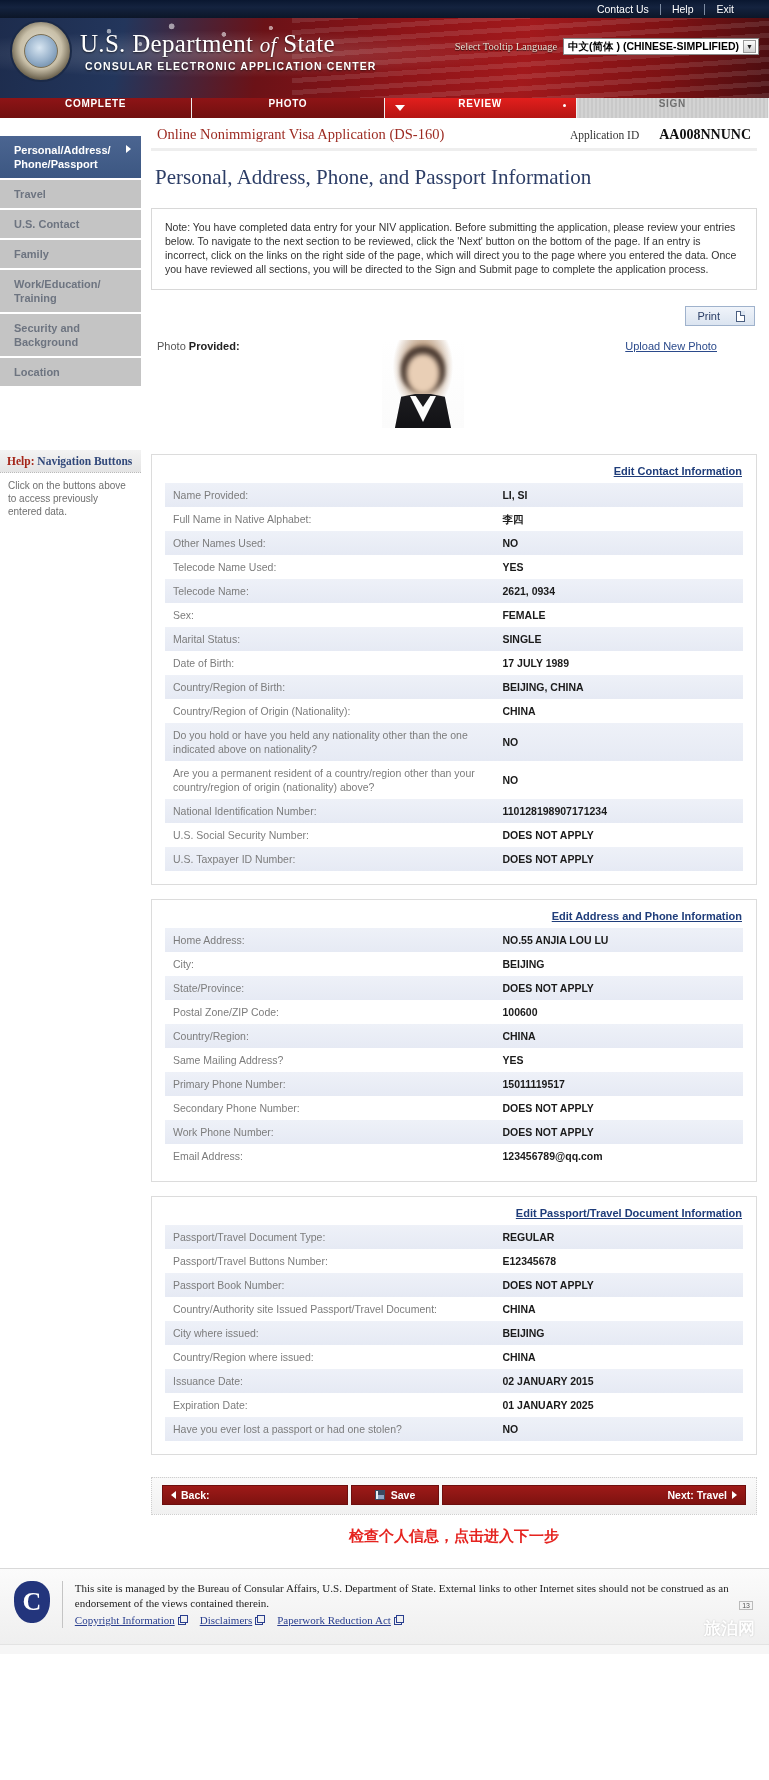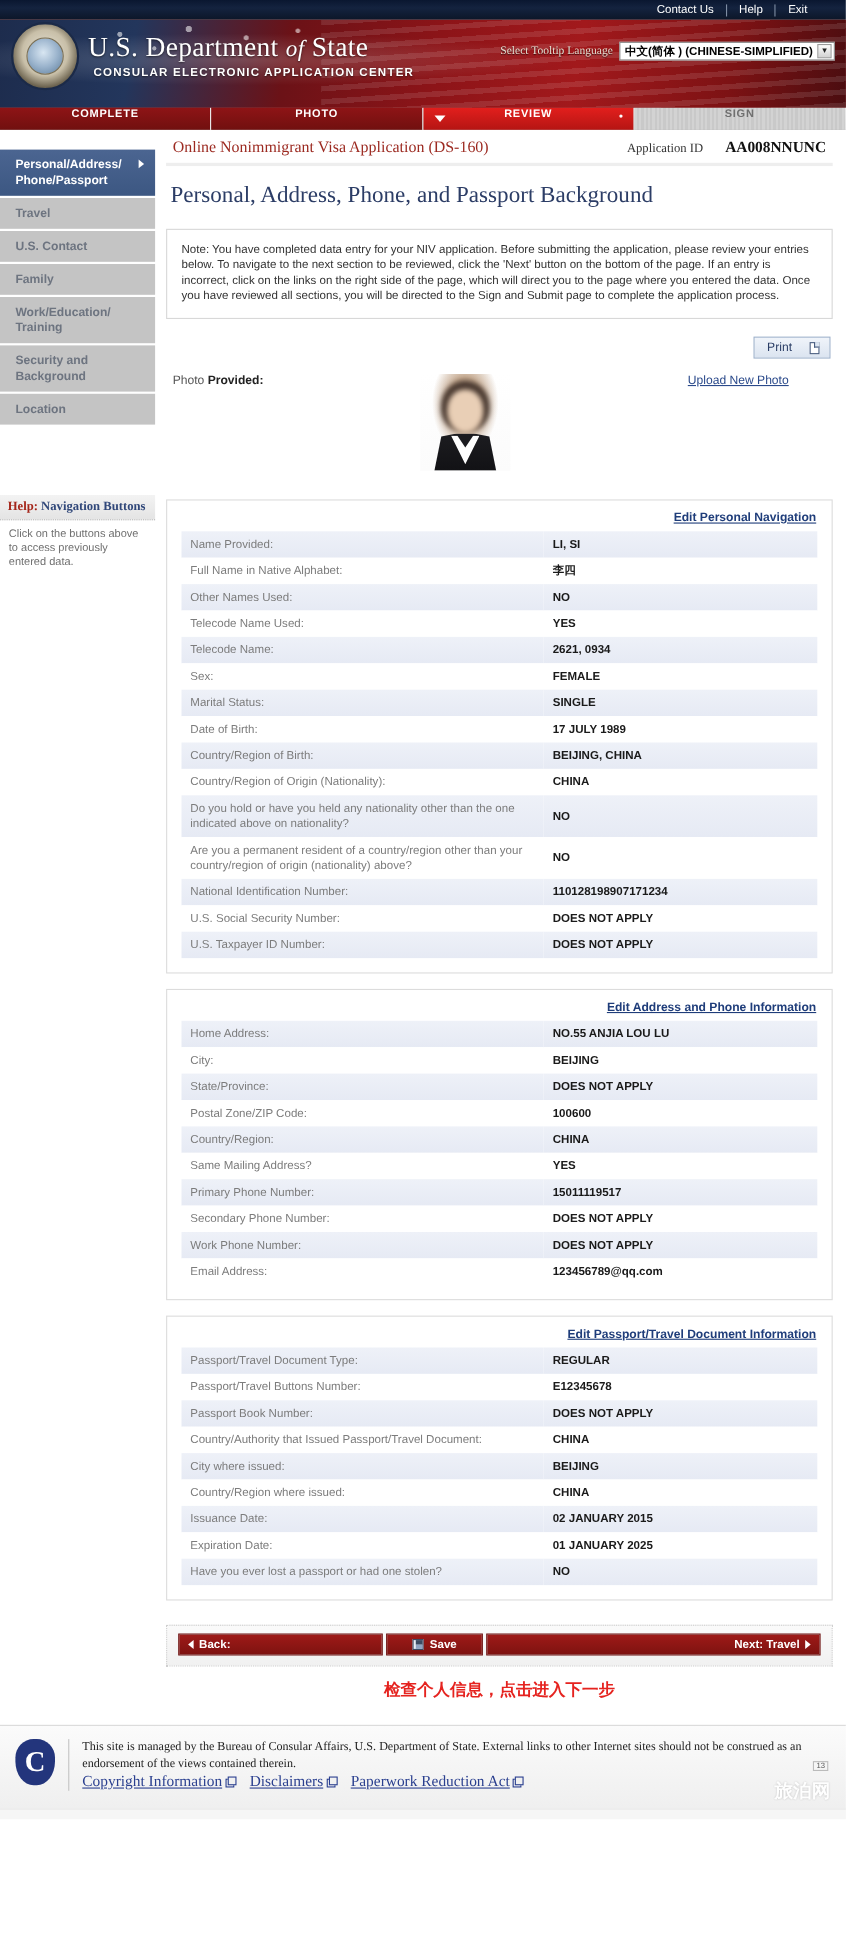--- a/index.html
+++ b/index.html
@@ -353,21 +353,21 @@
     display:flex;align-items:center;justify-content:center;
     color:#fff;font-family:"Liberation Serif", serif;font-size:26px;font-weight:bold;
   }
   .footer .vline { width:1px; align-self:stretch; background:#c4c4c4; }
   .footer .ftext {
     font-family:"Liberation Serif", serif;
     font-size:11px; color:#222; line-height:15px; flex:1 1 auto;
   }
   .footer .flinks { margin-top:2px; display:flex; gap:14px; }
   .footer .flinks a {
-    color:#2a3f8f; text-decoration:underline; font-size:14px;
+    color:#2a3f8f; text-decoration:underline; font-size:11px;
     display:inline-flex; align-items:center; gap:3px;
   }
   .extico { display:inline-block; width:8px;height:8px;border:1px solid #2a3f8f;position:relative; }
   .extico:after{content:"";position:absolute;right:-3px;top:-3px;width:6px;height:6px;border:1px solid #2a3f8f;background:#f1f1f1;}
   .footer .pgnum {
     position:absolute; right:16px; bottom:34px;
     font-size:7px; color:#555; font-family:"Liberation Sans", sans-serif;
     border:1px solid #bbb; padding:0 2px;
   }
   .watermark {
@@ -473,21 +473,21 @@
 
   <div class="rightcol">
 
     <div class="apptitle">
       <div class="t">Online Nonimmigrant Visa Application (DS-160)</div>
       <div class="appid">
         <span>Application ID</span><b>AA008NNUNC</b>
       </div>
     </div>
 
-    <h1 class="pagetitle">Personal, Address, Phone, and Passport Background</h1>
+    <h1 class="pagetitle">Personal, Address, Phone, and Passport Information</h1>
 
     <div class="notebox">Note: You have completed data entry for your NIV application. Before submitting the application, please review your entries below. To navigate to the next section to be reviewed, click the 'Next' button on the bottom of the page. If an entry is incorrect, click on the links on the right side of the page, which will direct you to the page where you entered the data. Once you have reviewed all sections, you will be directed to the Sign and Submit page to complete the application process.</div>
 
     <div class="printrow">
       <div class="printbtn">
         <span>Print</span>
         <span class="pico"></span>
       </div>
     </div>
 
@@ -498,21 +498,21 @@
       <div class="photo">
         <div class="hair"></div>
         <div class="face"></div>
         <div class="body"></div>
         <div class="collar"></div>
       </div>
       <div class="photolink">Upload New Photo</div>
     </div>
 
     <div class="card">
-      <div class="editlink">Edit Personal Navigation</div>
+      <div class="editlink">Edit Contact Information</div>
       <table class="rows">
         <tbody>
             <tr class="shade">
               <td class="k">Name Provided:</td>
               <td class="v">LI, SI</td>
             </tr>
         <tr class="plain">
               <td class="k">Full Name in Native Alphabet:</td>
               <td class="v">李四</td>
             </tr>
@@ -630,21 +630,21 @@
             </tr>
         <tr class="plain">
               <td class="k">Passport/Travel Buttons Number:</td>
               <td class="v">E12345678</td>
             </tr>
         <tr class="shade">
               <td class="k">Passport Book Number:</td>
               <td class="v">DOES NOT APPLY</td>
             </tr>
         <tr class="plain">
-              <td class="k">Country/Authority that Issued Passport/Travel Document:</td>
+              <td class="k">Country/Authority site Issued Passport/Travel Document:</td>
               <td class="v">CHINA</td>
             </tr>
         <tr class="shade">
               <td class="k">City where issued:</td>
               <td class="v">BEIJING</td>
             </tr>
         <tr class="plain">
               <td class="k">Country/Region where issued:</td>
               <td class="v">CHINA</td>
             </tr>

